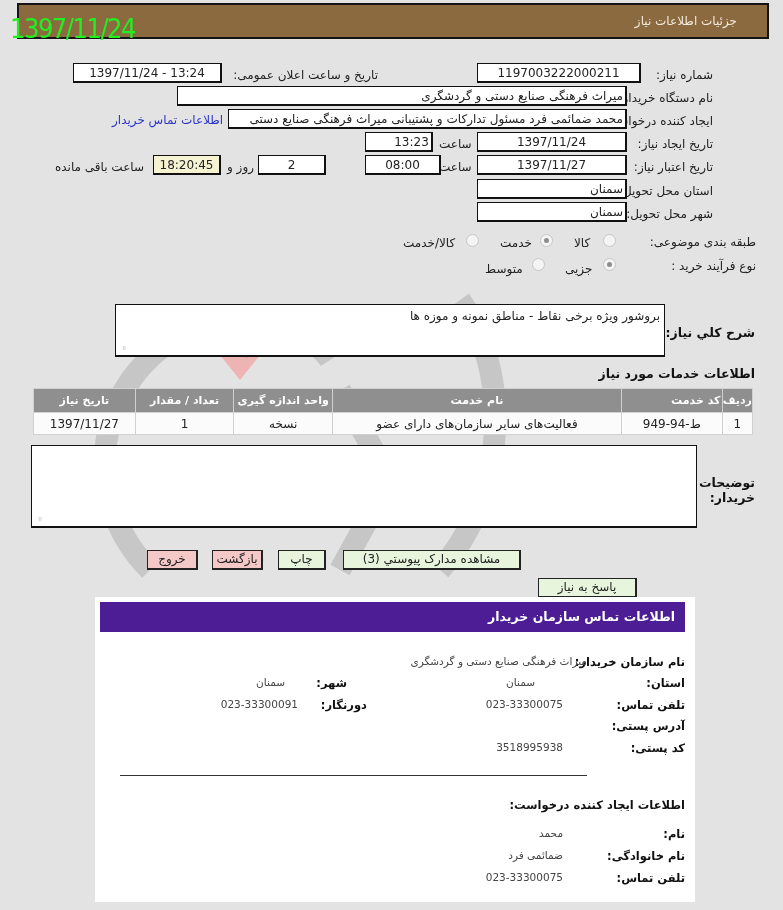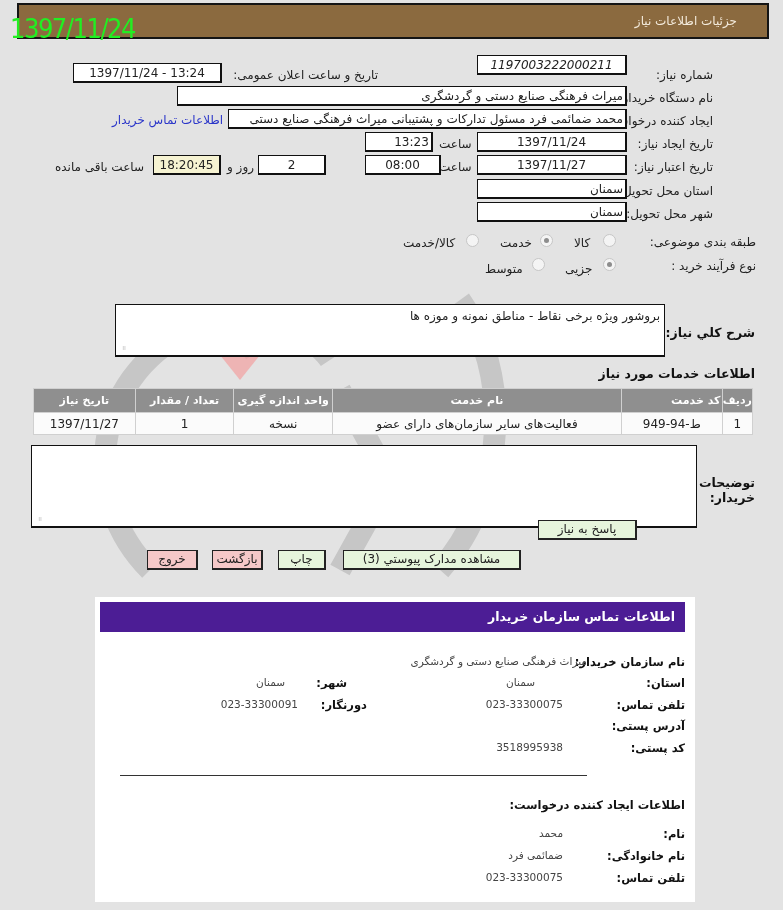--- a/index.html
+++ b/index.html
@@ -110,21 +110,21 @@
     <path d="M110 300 C 40 230, 50 110, 150 60"></path>
     <path d="M420 30 C 470 100, 470 220, 400 300"></path>
     <path d="M300 120 L 350 210 L 300 300"></path>
     <path d="M200 80 C 230 60, 270 60, 290 90"></path>
   </g>
   <polygon points="180,85 200,60 220,85 200,110" fill="#f2a0a0" opacity="0.7"></polygon>
   <text x="150" y="240" font-size="46" fill="#c2c2c2" font-family="DejaVu Sans, sans-serif" opacity="0.8">گستران</text>
 </svg>
 
 <div class="abs lbl" style="right:70px; top:68px;">شماره نیاز:</div>
-<div class="abs field center" style="left:477px; top:55px; width:150px;font-style:italic;">1197003222000211</div>
+<div class="abs field center" style="left:477px; top:63px; width:164px;">1197003222000211</div>
 <div class="abs lbl" style="right:405px; top:68px;">تاریخ و ساعت اعلان عمومی:</div>
 <div class="abs field center" style="left:73px; top:63px; width:149px;">1397/11/24 - 13:24</div>
 
 <div class="abs lbl" style="right:70px; top:91px;">نام دستگاه خریدار:</div>
 <div class="abs field right" style="left:177px; top:86px; width:450px;">میراث فرهنگی  صنایع دستی و گردشگری</div>
 
 <div class="abs lbl" style="right:70px; top:114px;">ایجاد کننده درخواست:</div>
 <div class="abs field right" style="left:228px; top:109px; width:399px;">محمد  ضمائمی فرد مسئول تدارکات و پشتیبانی میراث فرهنگی  صنایع دستی</div>
 <div class="abs link" style="left:112px; top:113px;">اطلاعات تماس خریدار</div>
 
@@ -205,21 +205,21 @@
 
 <div class="abs bold-lbl" style="right:28px; top:475px; text-align:right;">
   <div>توضیحات</div>
   <div>خریدار:</div>
 </div>
 <div class="abs textarea" style="left:31px; top:445px; width:666px; height:83px;">
   <span></span>
   <span class="abs grip">⁞⁞</span>
 </div>
 
-<div class="abs btn green" style="left:538px; top:520px; width:99px;">پاسخ به نیاز</div>
+<div class="abs btn green" style="left:538px; top:578px; width:99px;">پاسخ به نیاز</div>
 <div class="abs btn green" style="left:343px; top:550px; width:178px;">مشاهده مدارک پیوستي (3)</div>
 <div class="abs btn green" style="left:278px; top:550px; width:48px;">چاپ</div>
 <div class="abs btn pink" style="left:212px; top:550px; width:51px;">بازگشت</div>
 <div class="abs btn pink" style="left:147px; top:550px; width:51px;">خروج</div>
 
 <div class="abs card">
   <div class="abs card-head">
     <span>اطلاعات تماس سازمان خریدار</span>
   </div>
 

